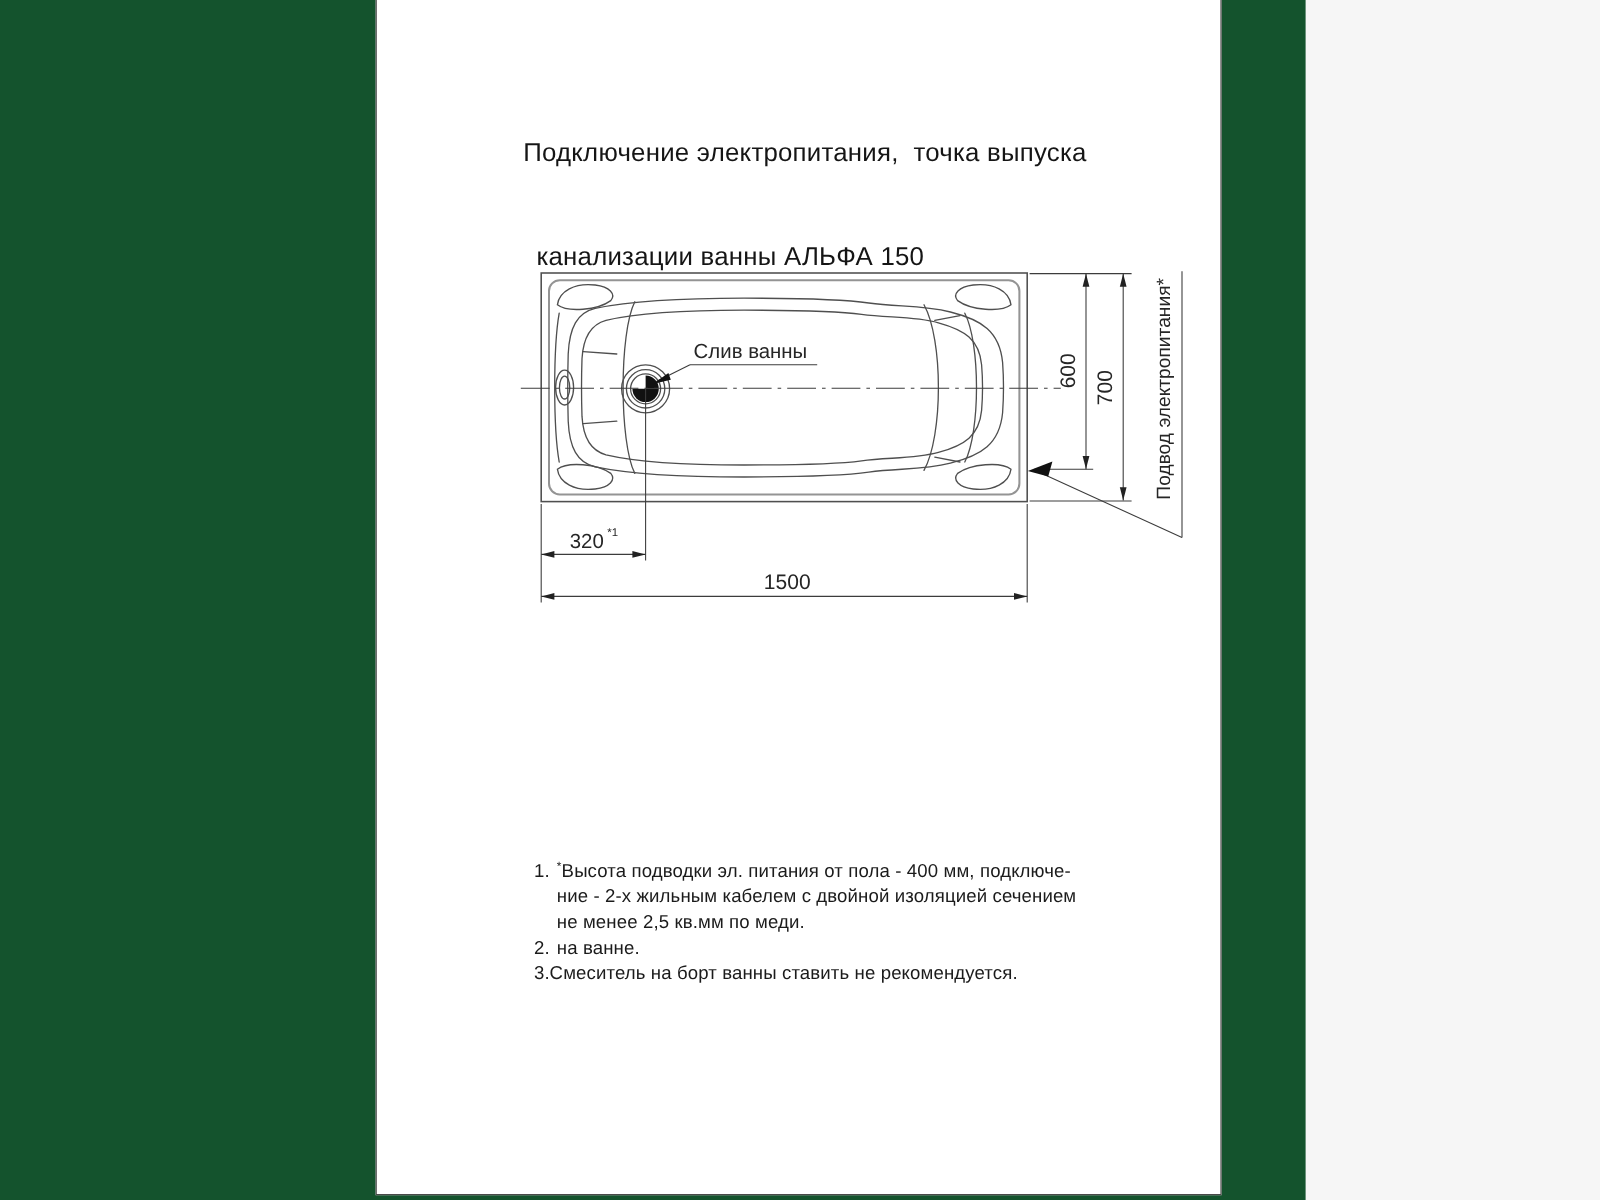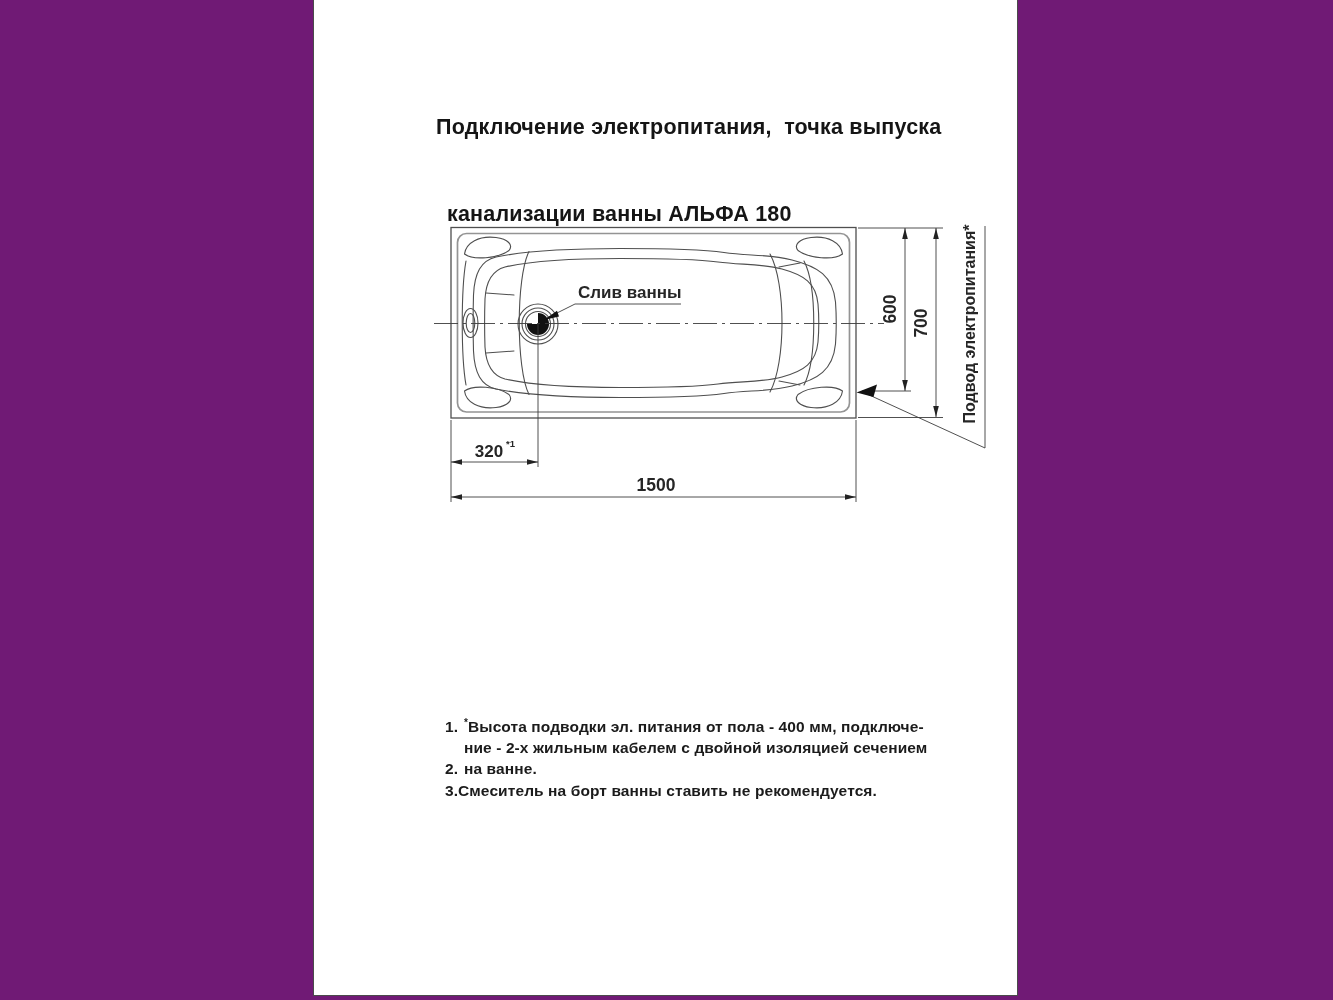--- a/index.html
+++ b/index.html
@@ -1,22 +1,21 @@
 <!DOCTYPE html>
 <html><head>
 <meta charset="utf-8">
 <style>
   html,body { margin:0; padding:0; }
   body { background:#f6f6f6; }
   .stage {
-    position:relative; width:1333px; height:1000px;
-    background:#701a75; overflow:hidden;
+    position:relative; width:1088px; height:1000px;
+    background:#14532d; overflow:hidden;
     font-family:"Liberation Sans", sans-serif;
     color:#1c1c1c;
-    font-weight:bold;
   }
   .page {
     position:absolute; left:313px; top:-2px;
     width:705px; height:998px;
     background:#ffffff; border:1px solid #4a4a4a;
     box-sizing:border-box;
   }
   .title {
     position:absolute; left:122px; top:56px;
     font-size:21.5px; line-height:29px;
@@ -37,21 +36,21 @@
   svg text { fill:#262626; }
 </style>
 </head>
 <body>
 
 <div class="stage">
   <div class="page">
 
     <div class="title">
       <div class="l1">Подключение электропитания,  точка выпуска</div>
-      <div class="l2">канализации ванны АЛЬФА 180</div>
+      <div class="l2">канализации ванны АЛЬФА 150</div>
     </div>
 
     <svg class="diagram" width="595" height="300" viewBox="425 215 595 300">
 
       <g fill="none" stroke="#4f4f4f" stroke-width="1.1" stroke-linecap="round">
 
         <rect x="451" y="228.5" width="405" height="190.5" stroke-width="1.3"></rect>
 
         <rect x="457.5" y="234.5" width="392" height="178.5" rx="9" stroke="#949494" stroke-width="1.7"></rect>
 
@@ -165,20 +164,21 @@
         <text x="975" y="325" text-anchor="middle" font-size="16" stroke="none" transform="rotate(-90 975 325)">Подвод электропитания*</text>
       </g>
     </svg>
 
     <div class="notes">
       <div class="note">
         <span class="num">1.</span>
         <div class="body">
           <div><sup class="mk">*</sup><span>Высота подводки эл. питания от пола - 400 мм, подключе-</span></div>
           <div>ние - 2-х жильным кабелем с двойной изоляцией сечением</div>
+          <div>не менее 2,5 кв.мм по меди.</div>
         </div>
       </div>
       <div class="note">
         <span class="num">2.</span>
         <div class="body">
           <div>на ванне.</div>
         </div>
       </div>
       <div class="note tight">
         <span class="num">3.</span>

